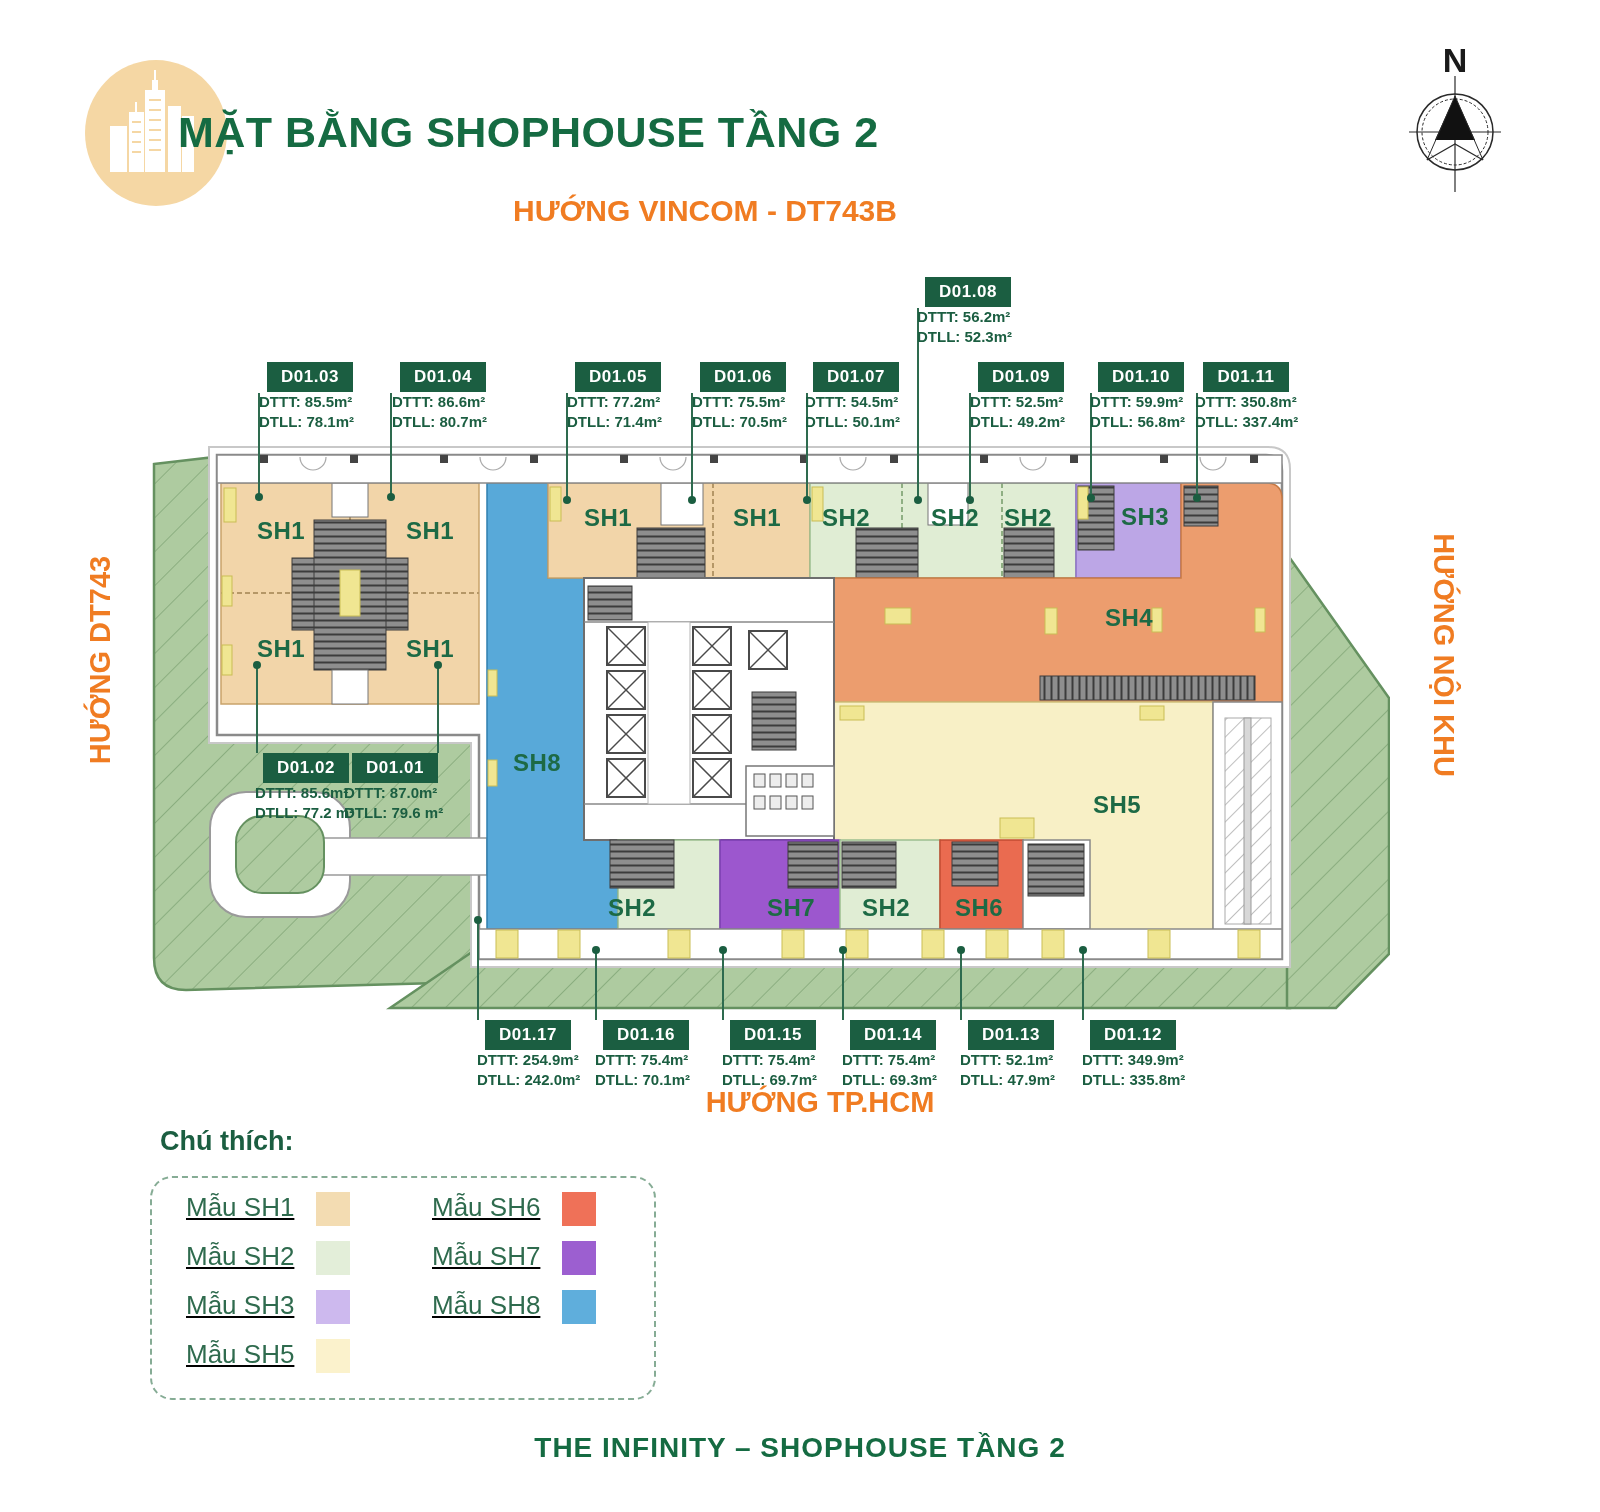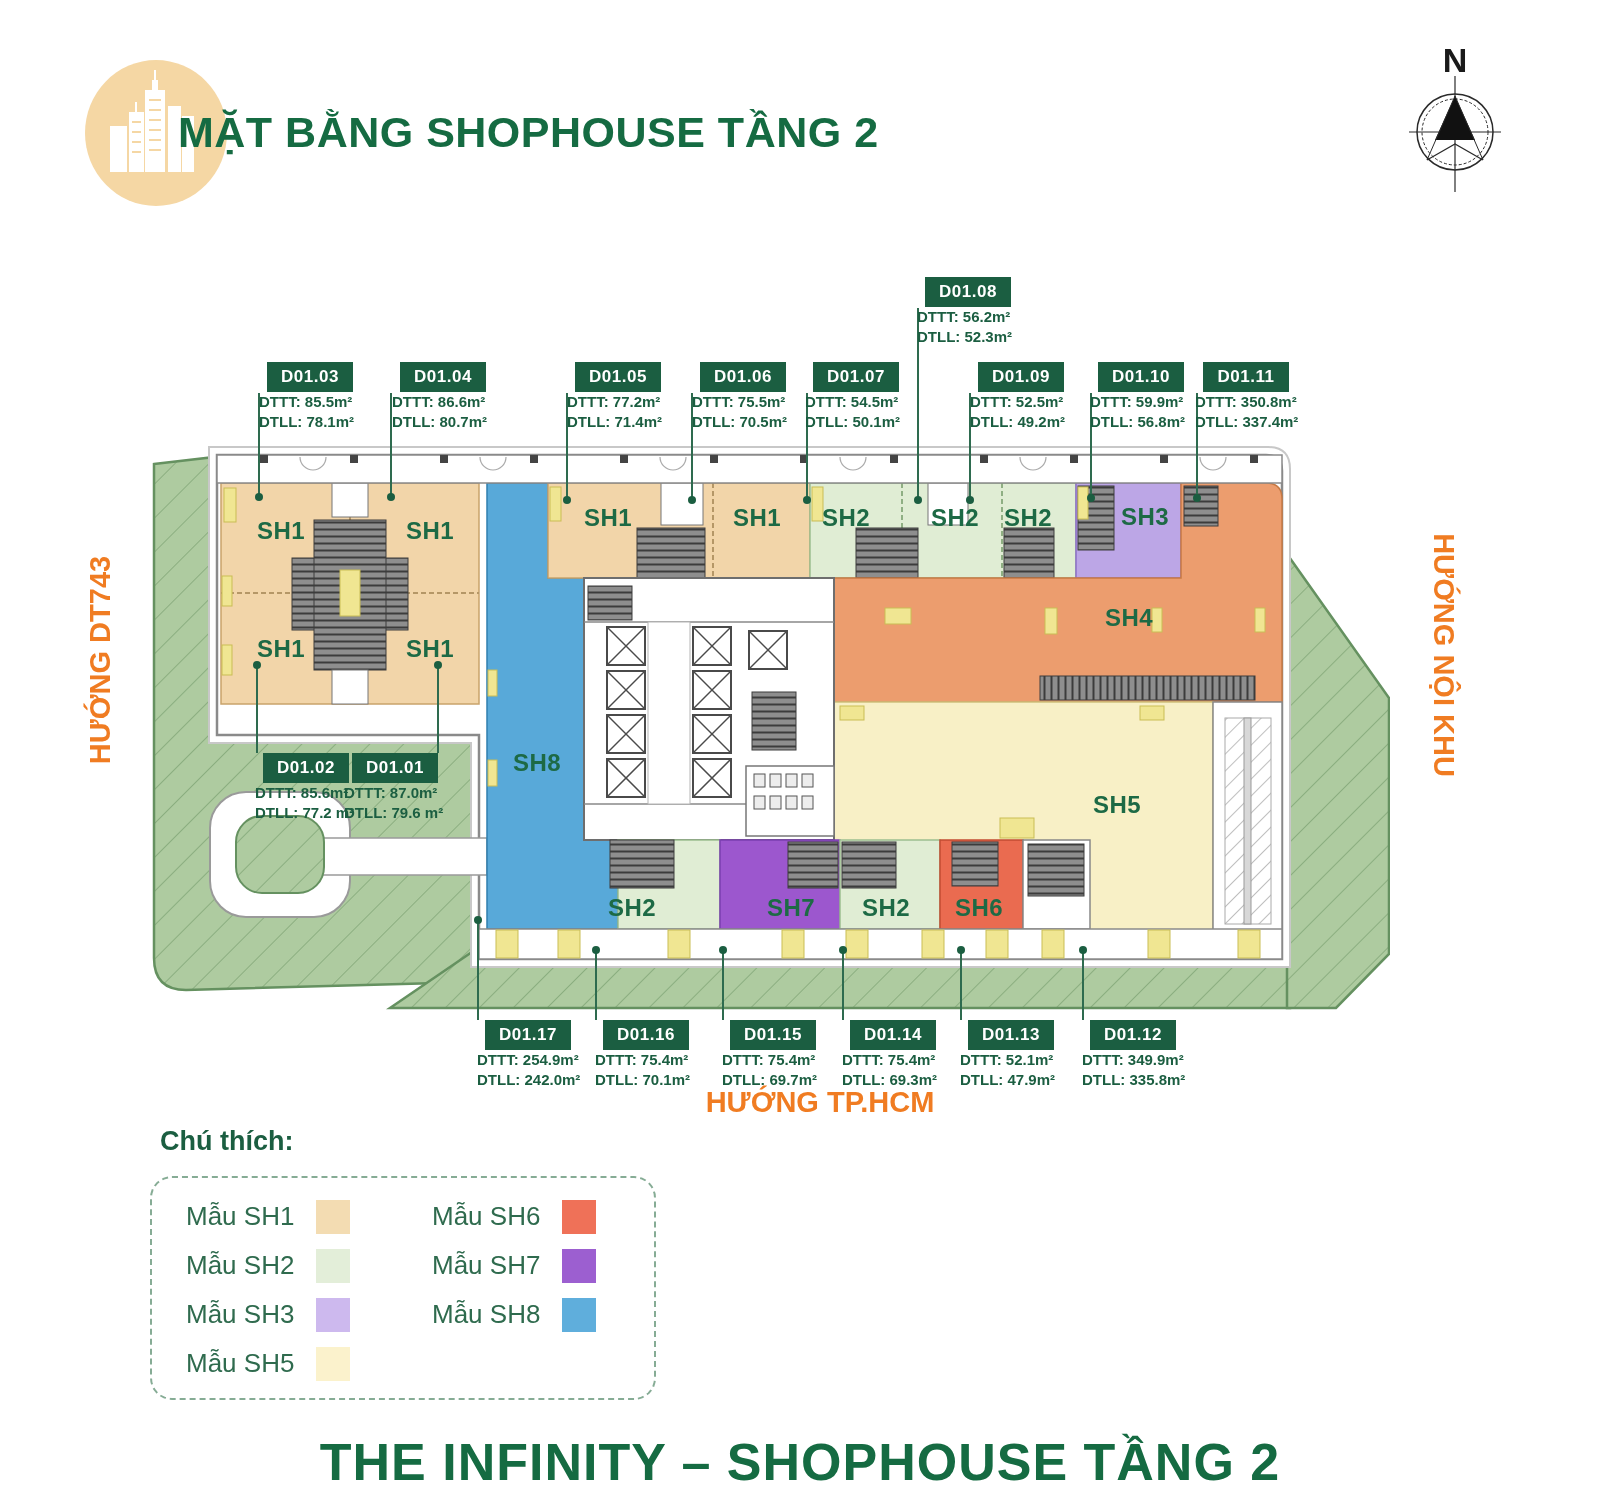--- a/index.html
+++ b/index.html
@@ -12,42 +12,42 @@
   .dir-top{position:absolute;left:705px;top:194px;transform:translateX(-50%);
            font-size:30px;font-weight:800;color:#F07C22;white-space:nowrap;}
   .compass{position:absolute;left:1405px;top:44px;width:100px;height:150px;}
   .dir-left{position:absolute;left:100px;top:660px;transform:translate(-50%,-50%) rotate(-90deg);
             transform-origin:center;font-size:29px;font-weight:800;color:#F07C22;white-space:nowrap;}
   .dir-right{position:absolute;left:1443px;top:655px;transform:translate(-50%,-50%) rotate(90deg);
              font-size:29px;font-weight:800;color:#F07C22;white-space:nowrap;}
   .dir-bottom{position:absolute;left:820px;top:1086px;transform:translateX(-50%);
               font-size:29px;font-weight:800;color:#F07C22;white-space:nowrap;}
   .footer-title{position:absolute;left:800px;top:1432px;transform:translateX(-50%);
-                font-size:52px;font-weight:800;color:#156B42;letter-spacing:1px;white-space:nowrap;}
+                font-size:28px;font-weight:800;color:#156B42;letter-spacing:1px;white-space:nowrap;}
   
   #plan{position:absolute;left:140px;top:430px;width:1250px;height:590px;}
   
   .ulabel{position:absolute;transform:translate(-50%,-50%);font-size:24px;font-weight:700;
           color:#1D6A45;letter-spacing:.5px;white-space:nowrap;}
   
   .callout{position:absolute;width:130px;}
   .co-box{width:86px;height:30px;margin-left:10px;background:#1B5E41;color:#ffffff;
           font-size:17px;font-weight:700;display:flex;align-items:center;justify-content:center;
           letter-spacing:.5px;}
   .co-line{margin-left:2px;font-size:15px;font-weight:700;color:#1B5E41;line-height:1.3;white-space:nowrap;}
   .leader{position:absolute;width:2px;background:#2E6B4F;}
   .dot{position:absolute;width:8px;height:8px;border-radius:50%;background:#1B5E41;}
   
   .legend-title{position:absolute;left:160px;top:1126px;font-size:27px;font-weight:800;color:#1B5E41;}
   .legend-box{position:absolute;left:150px;top:1176px;width:502px;height:220px;
               border:2px dashed #86AC95;border-radius:22px;}
   .legend-grid{position:absolute;left:34px;top:14px;display:grid;
                grid-template-rows:repeat(4,49px);grid-auto-flow:column;grid-auto-columns:246px;
                align-items:center;}
-  .lg-item{display:flex;align-items:center;height:49px;}
+  .lg-item{display:flex;align-items:flex-start;height:49px;text-decoration:underline;}
   .lg-label{width:128px;font-size:26px;color:#2F6B4E;}
   .lg-swatch{width:34px;height:34px;margin-left:2px;}
 </style>
 </head>
 <body>
 
 <div class="page">
 
   <svg class="logo" viewBox="0 0 142 146">
     <ellipse cx="71" cy="73" rx="71" ry="73" fill="#F5D7A4"></ellipse>
@@ -69,20 +69,21 @@
       <line x1="47" y1="62" x2="56" y2="62"></line>
         <line x1="47" y1="72" x2="56" y2="72"></line>
       <line x1="47" y1="82" x2="56" y2="82"></line>
         <line x1="47" y1="92" x2="56" y2="92"></line>
     </g>
     <line x1="70" y1="10" x2="70" y2="22" stroke="#ffffff" stroke-width="2"></line>
     <line x1="51" y1="42" x2="51" y2="54" stroke="#ffffff" stroke-width="2"></line>
   </svg>
 
   <div class="page-title">MẶT BẰNG SHOPHOUSE TẦNG 2</div>
+  <div class="dir-top">HƯỚNG VINCOM - DT743B</div>
 
   <svg class="compass" viewBox="0 0 100 150">
     <text x="50" y="28" text-anchor="middle" font-size="34" font-weight="700" fill="#1a1a1a" font-family="Liberation Sans, sans-serif">N</text>
     <circle cx="50" cy="88" r="38" fill="none" stroke="#2a2a2a" stroke-width="1.5"></circle>
     <circle cx="50" cy="88" r="33" fill="none" stroke="#2a2a2a" stroke-width="1" stroke-dasharray="3 2"></circle>
     <line x1="50" y1="32" x2="50" y2="148" stroke="#2a2a2a" stroke-width="1.2"></line>
     <line x1="4" y1="88" x2="96" y2="88" stroke="#2a2a2a" stroke-width="1.2"></line>
     <polygon points="50,52 30,96 70,96" fill="#111111"></polygon>
     <polyline points="22,116 50,100 78,116" fill="none" stroke="#2a2a2a" stroke-width="1.2"></polyline>
     <line x1="50" y1="52" x2="22" y2="116" stroke="#2a2a2a" stroke-width="1"></line>

